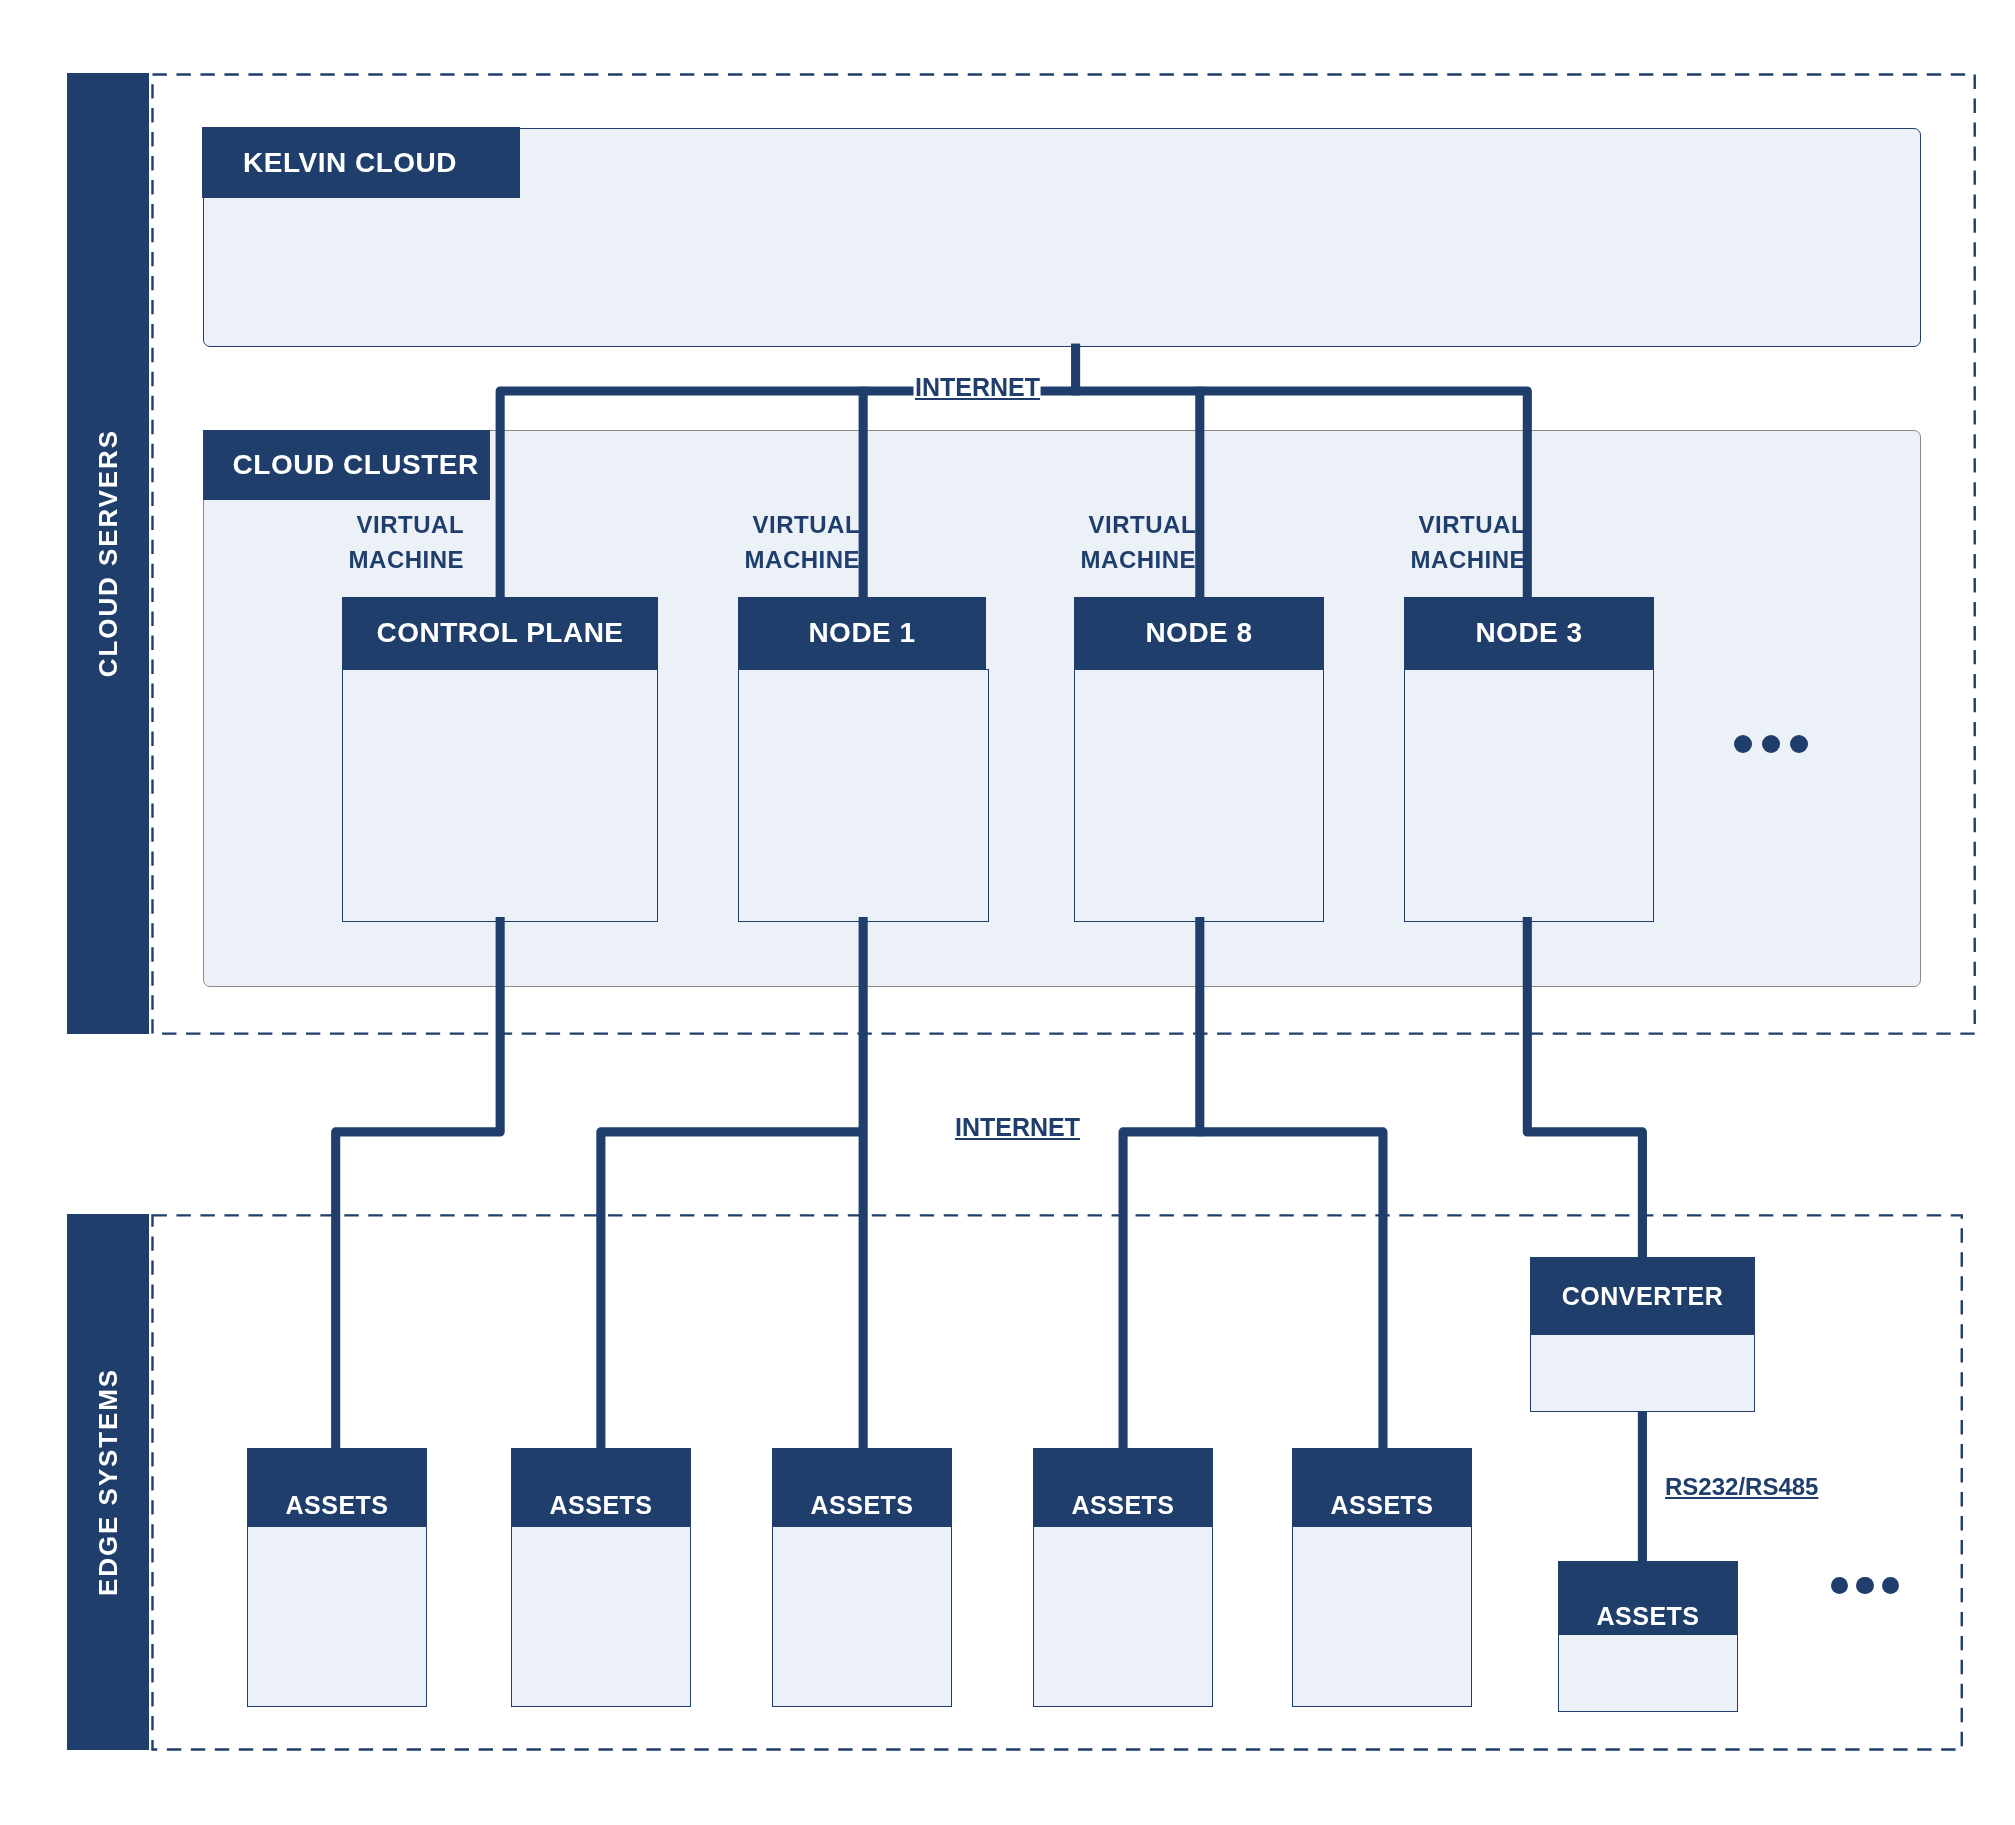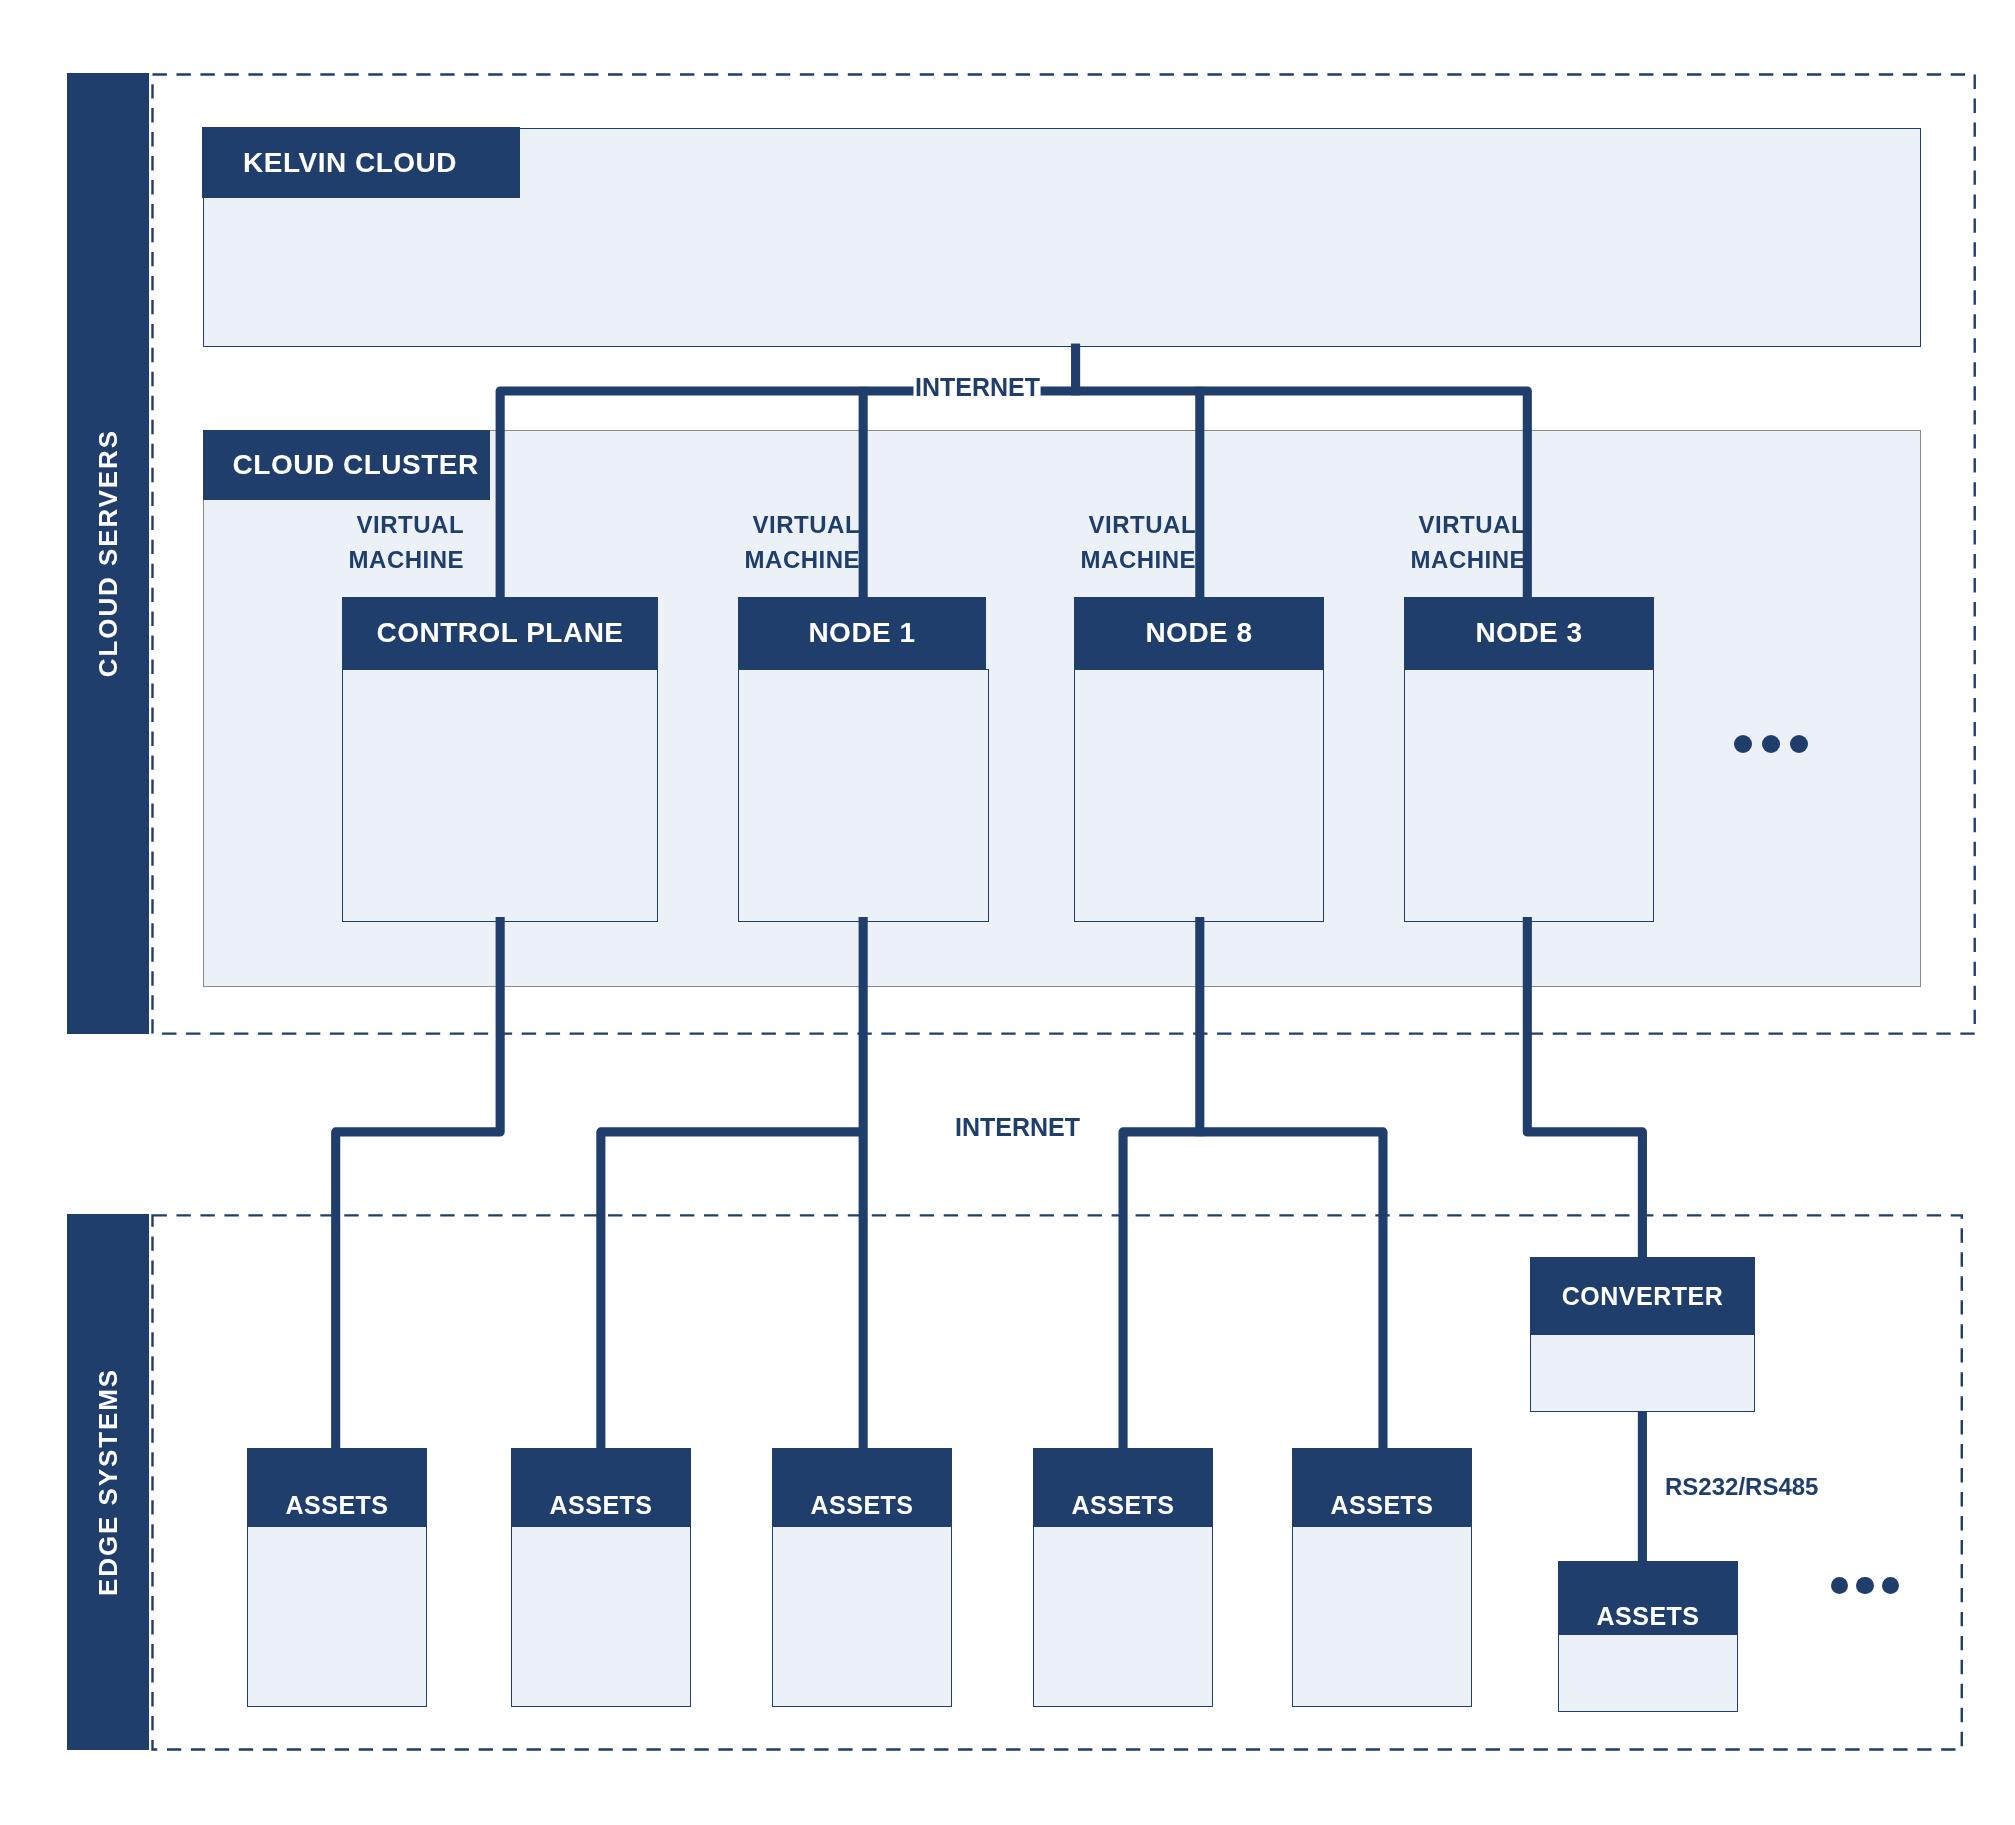--- a/index.html
+++ b/index.html
@@ -7,42 +7,42 @@
   #canvas{position:relative;width:2015px;height:1826px;background:#ffffff;overflow:hidden;}
   svg.layer{position:absolute;left:0;top:0;width:2015px;height:1826px;}
   #bg-layer{z-index:0;}
   #wire-layer{z-index:5;}
 
   .sidebar{position:absolute;left:67px;width:82px;background:#1f3e6c;z-index:1;
            display:flex;align-items:center;justify-content:center;}
   .sidebar span{writing-mode:vertical-rl;transform:rotate(180deg);color:#ffffff;
            font-size:26px;font-weight:700;letter-spacing:1.9px;white-space:nowrap;}
 
-  .bigbox{position:absolute;box-sizing:border-box;}
+  .bigbox{position:absolute;box-sizing:border-box;border-radius:7px;}
   #kelvin-box{left:203px;top:128px;width:1718px;height:219px;background:#ecf1f8;
               border:1.9px solid #1f3e6c;z-index:1;}
   #cluster-box{left:203px;top:430px;width:1718px;height:557px;background:#ecf1f8;
               border:1.4px solid #8a8a8a;z-index:1;}
 
   .tab{position:absolute;background:#1f3e6c;display:flex;align-items:center;z-index:6;}
   .tab span{color:#ffffff;font-weight:700;font-size:28px;letter-spacing:0.5px;white-space:nowrap;}
   #kelvin-tab{left:-1.9px;top:-1.9px;width:277px;height:71px;padding-left:41px;}
   #cluster-tab{left:-1.4px;top:-1.4px;width:257px;height:70px;padding-left:30px;}
 
   .vm{position:absolute;top:541px;height:412px;z-index:2;}
   .vm-label{position:absolute;left:13.4px;top:-34px;width:135px;line-height:35px;
             font-size:24px;font-weight:700;color:#1f3e6c;background:#ecf1f8;
             padding:0 7.7px;z-index:6;letter-spacing:0.5px;text-align:right;}
   .node-header{position:absolute;top:56px;height:72px;background:#1f3e6c;z-index:6;
             display:flex;align-items:center;justify-content:center;}
   .node-header span{color:#ffffff;font-weight:700;font-size:28px;letter-spacing:0.5px;white-space:nowrap;}
   .node-body{position:absolute;top:128px;height:253px;background:#ecf1f8;
             border:1.4px solid #1f3e6c;box-sizing:border-box;z-index:2;}
 
-  .float-label{position:absolute;color:#1f3e6c;font-weight:700;z-index:6;white-space:nowrap;}
+  .float-label{position:absolute;color:#1f3e6c;font-weight:700;z-index:6;white-space:nowrap;text-decoration:underline;}
 
   .assets-box{position:absolute;width:180px;z-index:6;}
   .assets-header{height:79px;background:#1f3e6c;display:flex;align-items:center;justify-content:center;}
   .assets-header span{color:#ffffff;font-weight:700;font-size:25px;letter-spacing:0.5px;margin-top:36px;}
   .assets-body{height:180px;background:#ecf1f8;border:1.4px solid #1f3e6c;border-top:none;box-sizing:border-box;}
 
   #converter-box{position:absolute;left:1530px;top:1257px;width:225px;z-index:6;}
   #converter-header{height:78px;background:#1f3e6c;display:flex;align-items:center;justify-content:center;}
   #converter-header span{color:#ffffff;font-weight:700;font-size:25px;letter-spacing:0.5px;}
   #converter-body{height:77px;background:#ecf1f8;border:1.4px solid #1f3e6c;border-top:none;box-sizing:border-box;}

